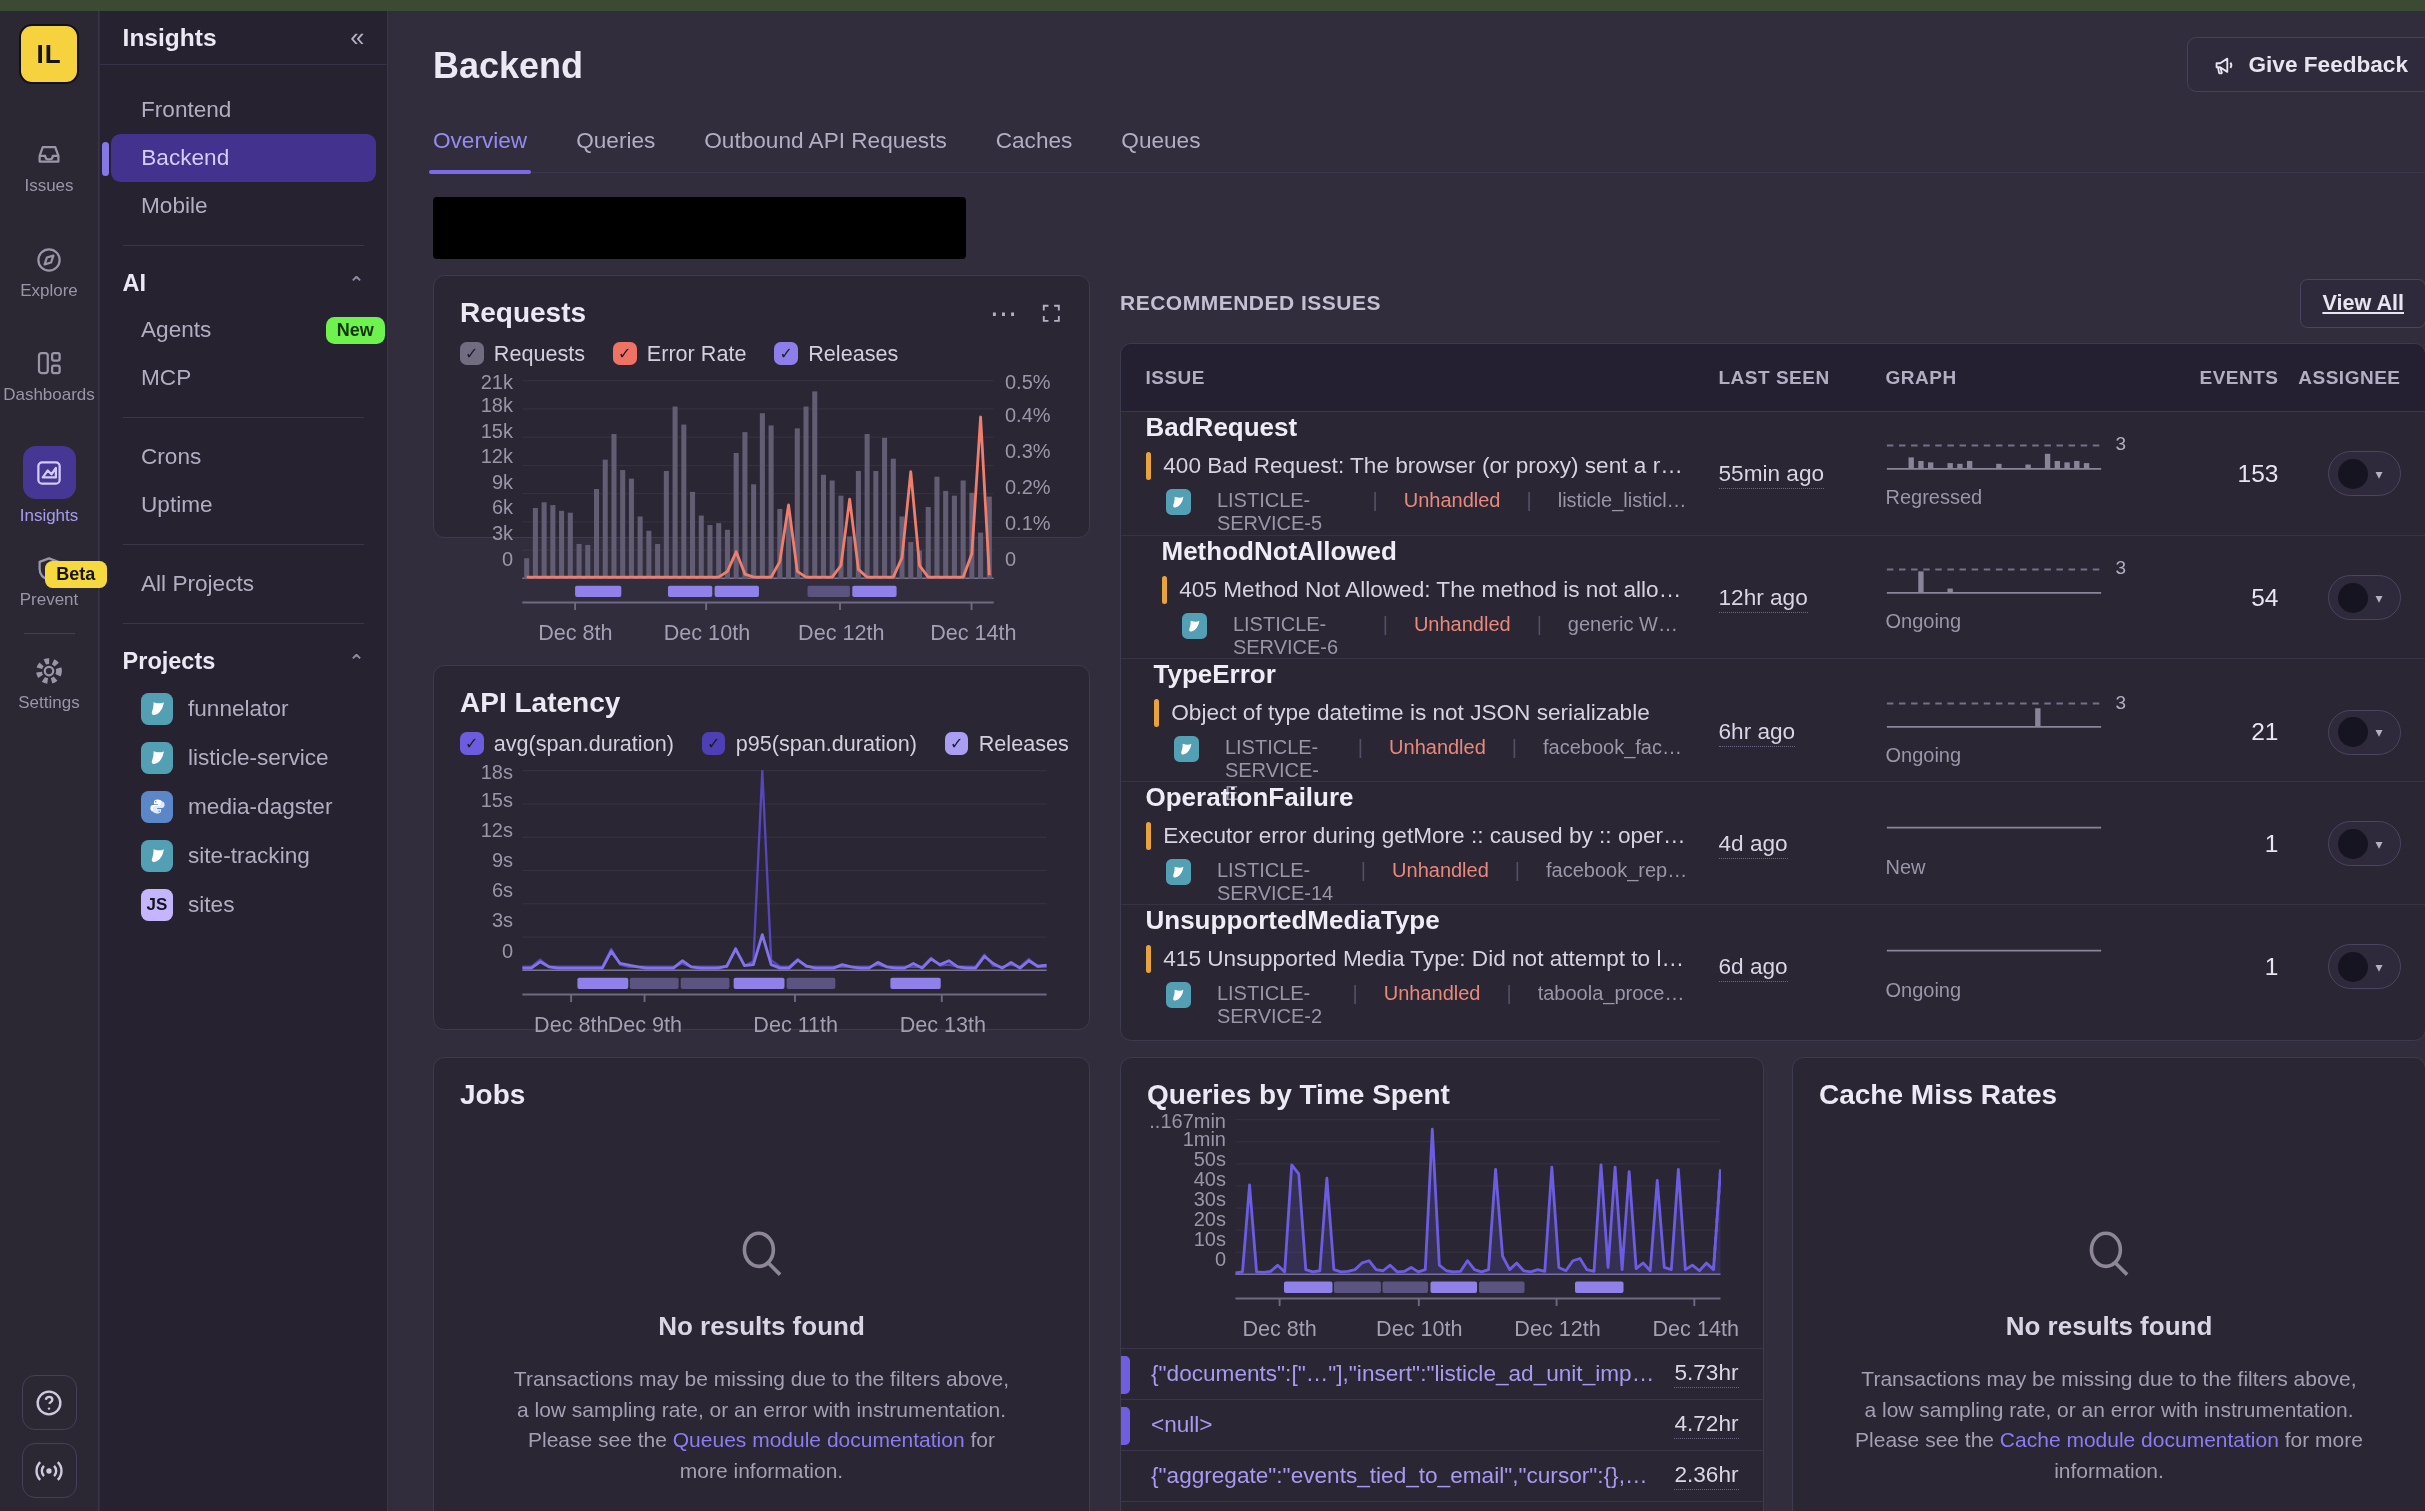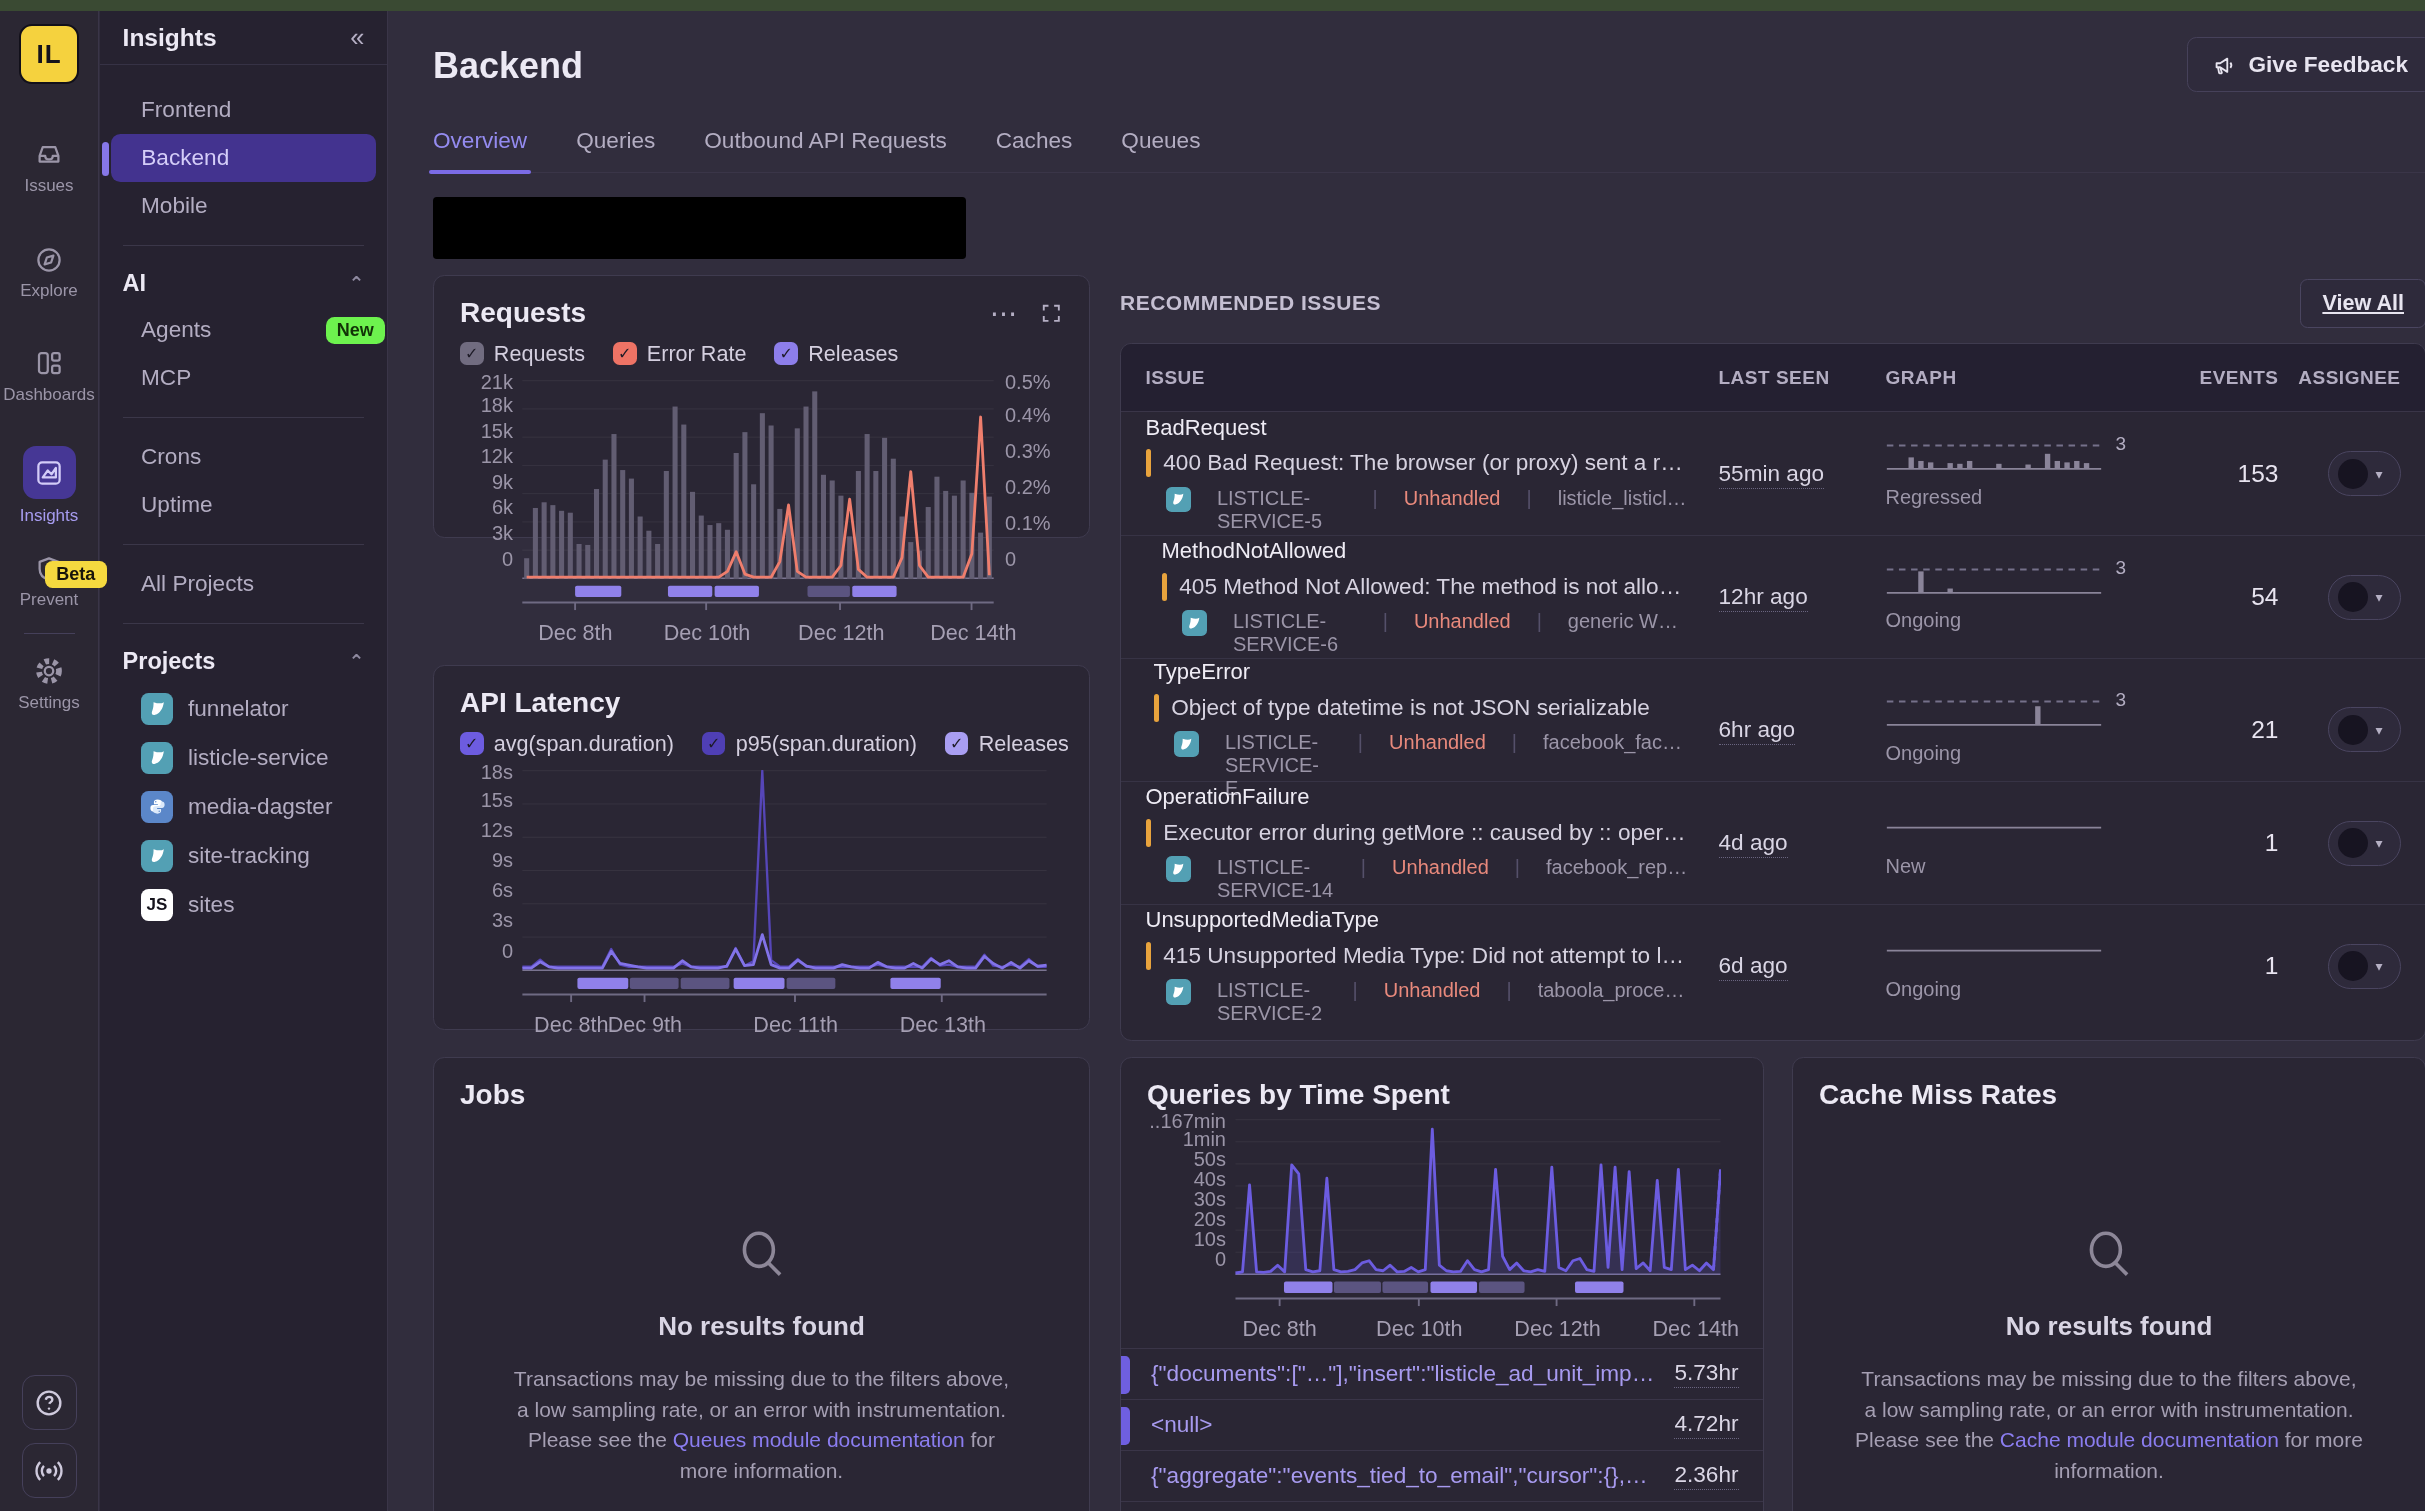--- a/index.html
+++ b/index.html
@@ -45,21 +45,21 @@
                 padding:0 22.6px 0 22.6px; font-size:23.5px; font-weight:bold; color:#ece9f4; }
   .sp-chev { color:#8f8aa0; font-size:19px; }
   .new-badge { background:#6df24e; color:#123307; font-weight:bold; font-size:18px;
                padding:2.8px 11.3px; border-radius:8.5px; margin-right:1.9px; }
   .sp-item .spacer { flex:1; }
   .proj-item { height:49px; display:flex; align-items:center; gap:15px; padding-left:41px;
                font-size:22.6px; color:#b3adc2; }
   .pico { width:32px; height:32px; border-radius:7.5px; display:flex; align-items:center;
           justify-content:center; flex:none; }
   .pico.flask { background:#53a0b4; } .pico.py { background:#5b87c9; }
-  .pico.js { background:#ffffff; color:#15131c; font-weight:bold; font-size:17px; }
+  .pico.js { background:#c4b5fd; color:#15131c; font-weight:bold; font-size:17px; }
 
   
   .main { position:absolute; left:389px; top:11.3px; right:0; bottom:0; background:#312d3d; }
   .page-title { position:absolute; left:44px; top:34px; font-size:36px; font-weight:bold; }
   .feedback-btn { position:absolute; right:-7.5px; top:26px; height:55px; display:flex; align-items:center;
                   gap:11.3px; padding:0 24.5px; background:#2f2b3c; border:0.9px solid #46415a; border-radius:9.4px;
                   font-size:22.6px; font-weight:bold; color:#e8e5f0; }
   .tabs { position:absolute; left:44px; right:0; top:109px; height:53px; display:flex; gap:49px;
           border-bottom:0.9px solid #3a3548; }
   .tab { font-size:22.6px; color:#b3adc2; padding-top:7.5px; position:relative; }
@@ -113,21 +113,21 @@
   .viewall-btn { height:49px; padding:0 21px; display:flex; align-items:center; background:#2e2a3b;
                  border:0.9px solid #4a4560; border-radius:7.5px; font-size:21.6px; font-weight:bold; color:#e8e5f0; }
   .issues-table { position:absolute; left:731px; top:332px; width:1306px; height:698px; background:#2a2634;
                   border:0.9px solid #3f3b4f; border-radius:11.3px; overflow:hidden; }
   .it-cols { display:grid; grid-template-columns:1fr 167px 282px 111px 122px; padding:0 24.5px; align-items:center; }
   .it-header { height:68px; background:#242031; border-bottom:0.9px solid #3a3548; font-size:19px; font-weight:bold;
                letter-spacing:0.5px; color:#b3adc2; }
   .col-right { text-align:right; }
   .it-row { height:123px; border-top:0.9px solid #373345; }
   .it-row:first-of-type { border-top:none; }
-  .ir-title { font-size:22px; font-weight:normal; color:#efecf5; margin-bottom:8.5px; }
+  .ir-title { font-size:26px; font-weight:bold; color:#efecf5; margin-bottom:8.5px; }
   .ir-msgline { display:flex; align-items:center; gap:12.2px; margin-bottom:9.4px; }
   .level-bar { width:5.6px; height:28px; border-radius:2.8px; background:#e8a33d; flex:none; }
   .ir-msg { font-size:22.6px; color:#d6d2e0; white-space:nowrap; overflow:hidden; text-overflow:ellipsis; }
   .ir-tags { display:flex; gap:26px; font-size:20px; color:#9b95a8;padding-left:20px; }
   .tag-ico { width:25.4px; height:25.4px; border-radius:5.6px; background:#53a0b4; display:flex; align-items:center;
              justify-content:center; flex:none; }
   .tag-sep { color:#55506a; }
   .unhandled { color:#e8897c; }
   .ir-tag { white-space:nowrap; overflow:hidden; text-overflow:ellipsis; max-width:310px; }
   .lastseen { font-size:22.6px; color:#d9d5e4; }

